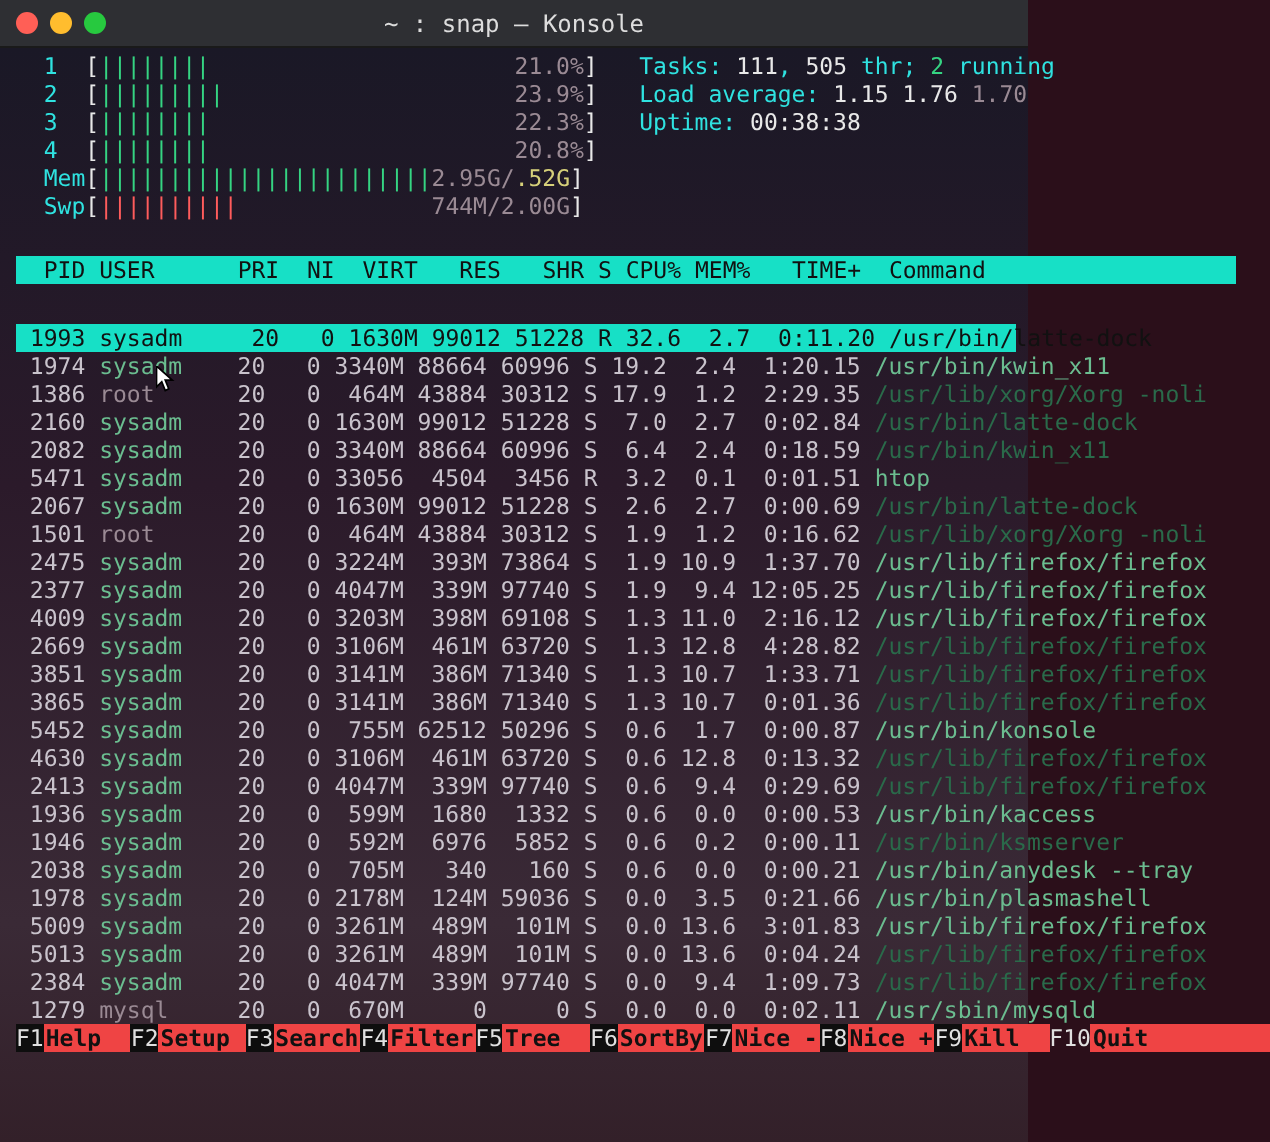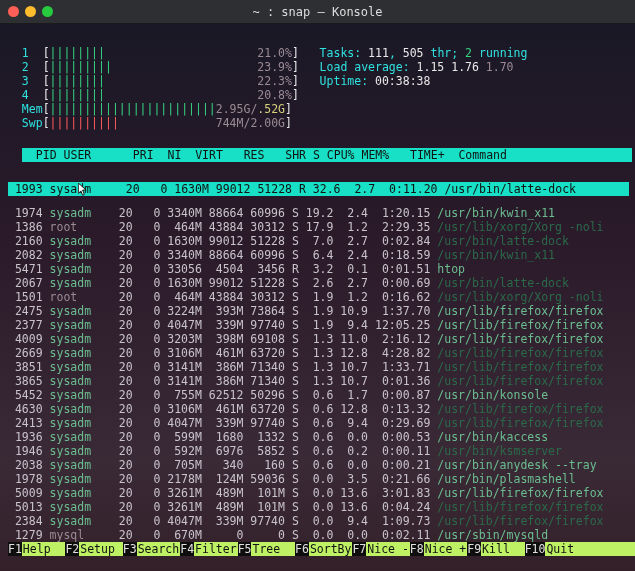--- a/index.html
+++ b/index.html
@@ -1,32 +1,32 @@
 <!DOCTYPE html>
 <html><head>
 <meta charset="utf-8">
 <style>
   * { margin: 0; padding: 0; box-sizing: border-box; }
   html, body { width: 635px; height: 571px; font-family: 'DejaVu Sans Mono','Liberation Mono',monospace; font-size: 11px; background:#2b0f1a; overflow:hidden; }
-  .window { width:635px; height:571px; background:#2b0f1a; display:flex; flex-direction:column; }
+  .window { width:514px; height:571px; background:#2b0f1a; display:flex; flex-direction:column; }
   .titlebar { height:24px; background:#2e2f33; display:flex; align-items:center; padding:0 8px; color:#ccc; border-bottom:1px solid #1a1a1a; position:relative;}
   .dots { display:flex; gap:6px; align-items:center; }
   .dot { width:11px; height:11px; border-radius:50%; }
   .dot.red{background:#ff5f56;} .dot.yel{background:#ffbd2e;} .dot.grn{background:#27c93f;}
   .title { position:absolute; left:0; right:0; text-align:center; font-size:12px; color:#ddd; }
-  .term { flex:1; background:linear-gradient(180deg,#1a1826 0%,#2b1a2a 40%,#3a2a36 80%,#332029 100%); color:#ccc; padding:22px 6px 0 8px; line-height:14px; white-space:pre; font-size:11.5px; letter-spacing:0;}
+  .term { flex:1; background:linear-gradient(180deg,#1a1826 0%,#2b1a2a 40%,#3a2a36 80%,#332029 100%); color:#ccc; padding:2px 6px 0 8px; line-height:14px; white-space:pre; font-size:11.5px; letter-spacing:0;}
   .cyan{color:#2fe2e0;} .wht{color:#e8e8e8;} .grn{color:#35d482;} .pgrn{color:#6bbd90;} .red{color:#ff5c5c;} .yel{color:#d6d07a;} .dgrn{color:#2a6a4a;} .dim{color:#9a8a94;}
-  .hdr{background:#17e0c6;color:#111;display:inline-block;margin-left:14px;}
+  .hdr{background:#17e0c6;color:#111;display:inline-block;}
   .sel{background:#17e0c6;color:#111;display:block;margin-top:20px;}
-  .procs{margin-top:10px;}
+  .procs{margin-top:0;}
   .row{height:14px;}
   .rowtxt{color:#c9c3cc;}
   .footer{background:#0e0e0e;color:#ccc;}
   .fkey{color:#e0e0e0;margin-top:41px;}
-  .fact{background:#bef264;color:#111;padding:0 1px;}
+  .fact{background:#ef4444;color:#111;padding:0 1px;font-weight:bold;}
   svg.cur{width:11px;height:14px;vertical-align:-3px;}
 </style>
 </head>
 <body>
 
 <div class="window">
   <div class="titlebar">
     <div class="dots">
       <div class="dot red"></div>
       <div class="dot yel"></div>

